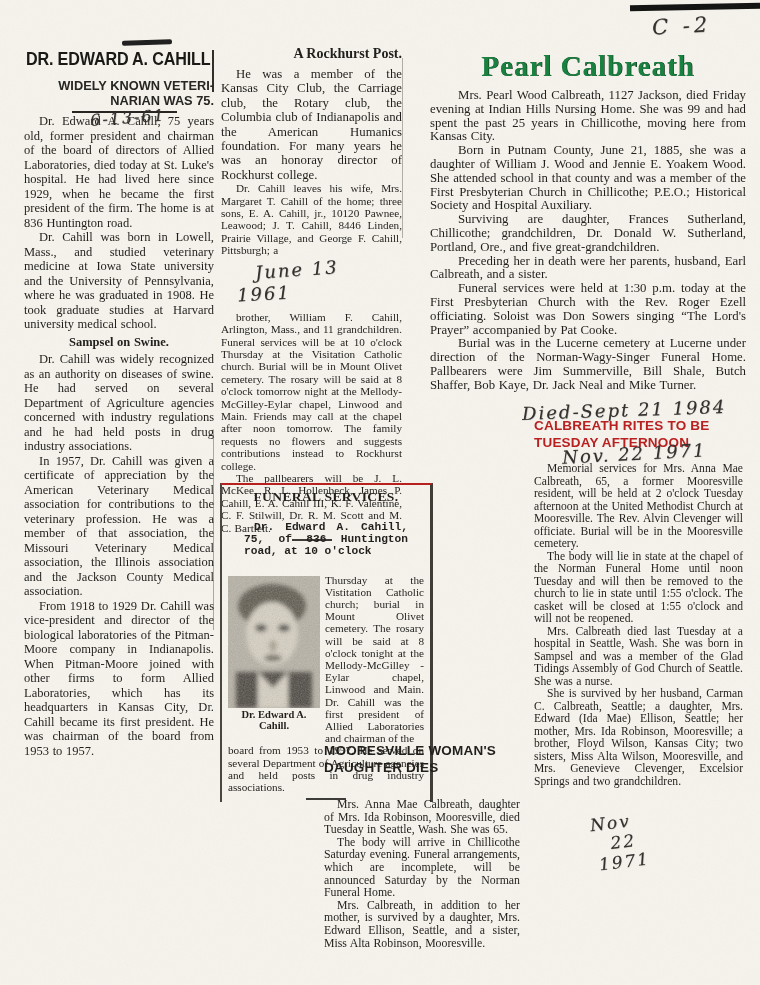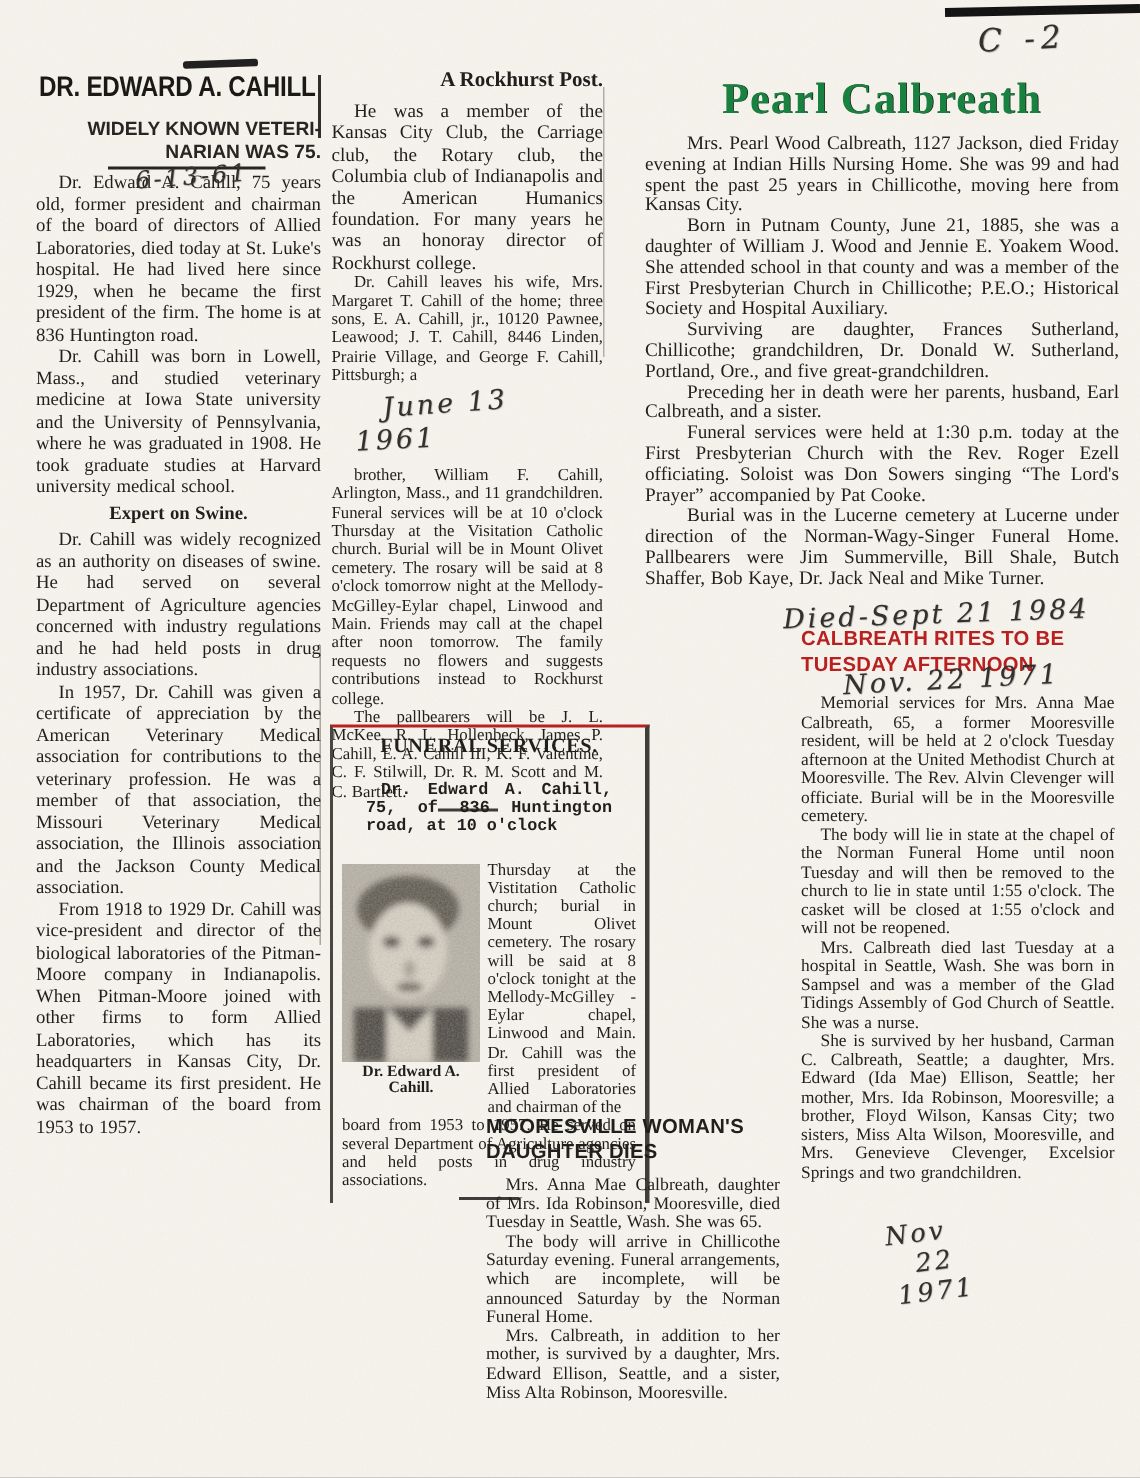--- a/index.html
+++ b/index.html
@@ -87,21 +87,21 @@
   .rites-date-bottom{margin:18px 0 0 58px;transform:rotate(-7deg);}
   .rites-date-bottom span{display:block;font-size:17px;}
   .rites-date-bottom .b2{margin-left:18px;}
   .rites-date-bottom .b3{margin-left:4px;}
   
   .moores{left:324px;top:742px;width:196px;}
   .moores-headline{
     font-family:"Liberation Sans",sans-serif;font-weight:bold;font-size:13.5px;
     line-height:17px;letter-spacing:.2px;margin:0;color:#1c1b17;
   }
-  .moores-body{margin-top:7px;font-size:11.8px;line-height:12.6px;}
+  .moores-body{margin-top:22px;font-size:11.8px;line-height:12.6px;}
   .moores-body .np{text-indent:13px;}
   
   .corner-mark{position:absolute;left:652px;top:14px;font-size:21px;transform:rotate(-3deg);letter-spacing:4px;}
   
   .noise{position:absolute;left:0;top:0;width:760px;height:985px;opacity:.05;pointer-events:none;}
 </style>
 </head>
 <body>
 
 <div id="page">
@@ -116,21 +116,21 @@
 
   <div class="clip cahill">
     <div class="cahill-headline">DR. EDWARD A. CAHILL</div>
     <div class="cahill-subhead">WIDELY KNOWN VETERI-</div>
     <div class="cahill-subhead">NARIAN WAS 75.</div>
     <div class="cahill-rule"></div>
     <span class="hw cahill-date">6-13-61</span>
     <div class="cahill-body">
       <p class="np">Dr. Edward A. Cahill, 75 years old, former president and chairman of the board of directors of Allied Laboratories, died today at St. Luke's hospital. He had lived here since 1929, when he became the first president of the firm. The home is at 836 Huntington road.</p>
       <p class="np">Dr. Cahill was born in Lowell, Mass., and studied veterinary medicine at Iowa State university and the University of Pennsylvania, where he was graduated in 1908. He took graduate studies at Harvard university medical school.</p>
-      <p class="np crosshead">Expert on Swine.</p>
+      <p class="np crosshead">Sampsel on Swine.</p>
       <p class="np">Dr. Cahill was widely recognized as an authority on diseases of swine. He had served on several Department of Agriculture agencies concerned with industry regulations and he had held posts in drug industry associations.</p>
       <p class="np">In 1957, Dr. Cahill was given a certificate of appreciation by the American Veterinary Medical association for contributions to the veterinary profession. He was a member of that association, the Missouri Veterinary Medical association, the Illinois association and the Jackson County Medical association.</p>
       <p class="np">From 1918 to 1929 Dr. Cahill was vice-president and director of the biological laboratories of the Pitman-Moore company in Indianapolis. When Pitman-Moore joined with other firms to form Allied Laboratories, which has its headquarters in Kansas City, Dr. Cahill became its first president. He was chairman of the board from 1953 to 1957.</p>
     </div>
   </div>
 
   <div class="clip rockhurst">
     <div class="rk-headline">A Rockhurst Post.</div>
     <p class="np rk-p1">He was a member of the Kansas City Club, the Carriage club, the Rotary club, the Columbia club of Indianapolis and the American Humanics foundation. For many years he was an honoray director of Rockhurst college.</p>
     <p class="np rk-small">Dr. Cahill leaves his wife, Mrs. Margaret T. Cahill of the home; three sons, E. A. Cahill, jr., 10120 Pawnee, Leawood; J. T. Cahill, 8446 Linden, Prairie Village, and George F. Cahill, Pittsburgh; a</p>

